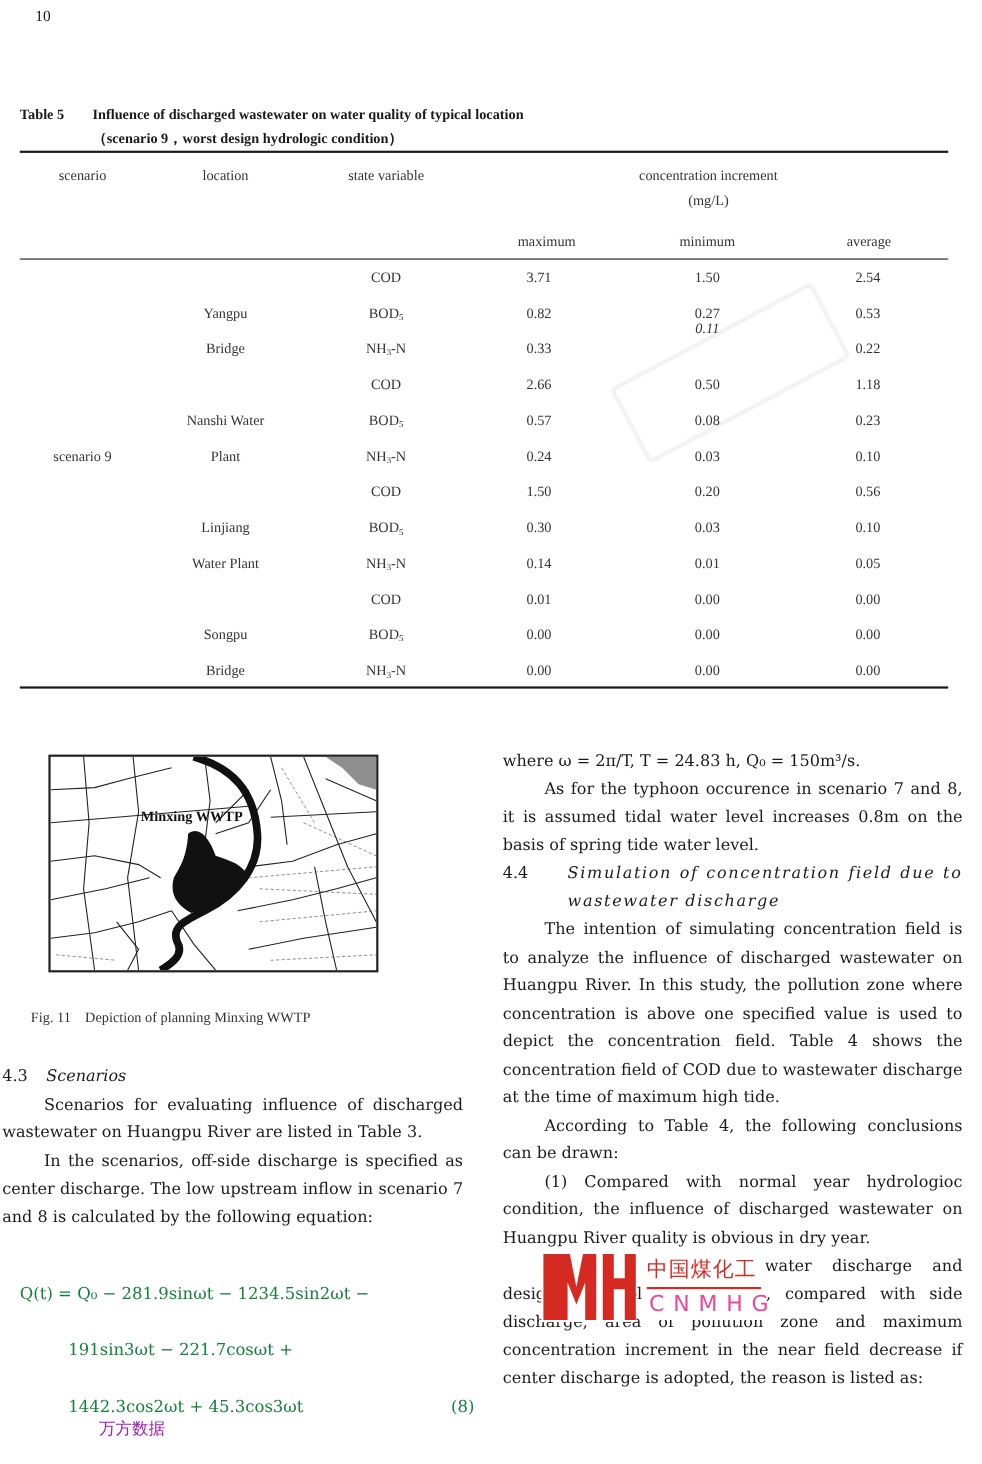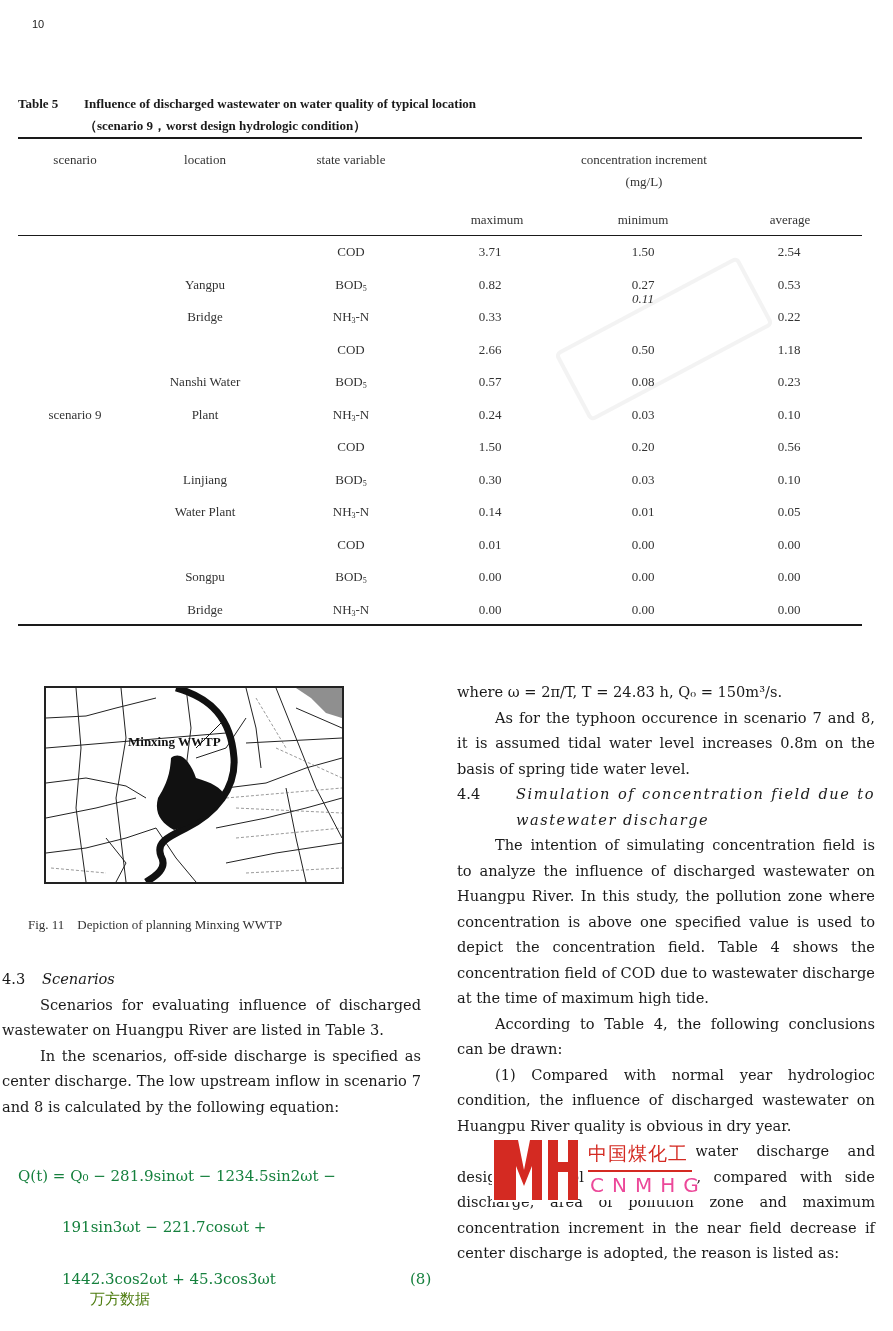--- a/index.html
+++ b/index.html
@@ -1,19 +1,19 @@
 <!DOCTYPE html>
 <html><head>
 <meta charset="utf-8">
 <style>
   html, body { margin: 0; padding: 0; background: #ffffff; }
   body { width: 893px; height: 1331px; position: relative; overflow: hidden;
          font-family: "DejaVu Serif", "Liberation Serif", serif; color: #1a1a1a; }
   .abs { position: absolute; }
-  .page-number { left: 32px; top: 18px; font-size: 11px; font-family: Liberation Sans, sans-serif; }
+  .page-number { left: 32px; top: 8px; font-size: 14px; font-family: Liberation Serif, serif; }
 
   
   .caption { left: 18px; top: 93px; font-family: "Liberation Serif", serif; font-weight: bold; font-size: 13px; line-height: 22px; }
   .caption .label { display: inline-block; width: 66px; }
   .caption .line2 { padding-left: 66px; }
 
   .rule { left: 18px; width: 844px; background: #1a1a1a; }
   .rule.top { top: 137px; height: 2px; }
   .rule.mid { top: 235px; height: 1px; }
   .rule.bot { top: 624px; height: 2px; }
@@ -29,21 +29,21 @@
 
   .col { font-family: "DejaVu Serif", serif; font-size: 14.6px; line-height: 25.5px; color: #1a1a1a; text-align: justify; }
   .col p { margin: 0; }
   .col .indent { text-indent: 2.6em; }
   .col-left { left: 2px; width: 419px; }
   .col-right { left: 457px; width: 418px; }
   .sec-title .num { display: inline-block; width: 40px; }
   .sec-title i { font-style: italic; }
 
   .eq { font-family: "DejaVu Serif", serif; font-size: 15px; color: #15803d; }
-  .wanfang { left: 90px; top: 1290px; font-family: "DejaVu Sans", sans-serif; font-size: 15px; color: #4d7c0f; }
+  .wanfang { left: 90px; top: 1290px; font-family: "DejaVu Sans", sans-serif; font-size: 15px; color: #a21caf; }
 
   
   .logo { left: 492px; top: 1140px; width: 210px; height: 62px; }
   .logo-cn { left: 588px; top: 1141px; font-family: "DejaVu Sans", sans-serif; font-size: 19px; color: #d42a22; letter-spacing: 1px; }
   .logo-line { left: 588px; top: 1170px; width: 104px; height: 2px; background: #d42a22; }
   .logo-en { left: 590px; top: 1173px; font-family: "DejaVu Sans", sans-serif; font-size: 20px; color: #ec4899; letter-spacing: 8px; }
 </style>
 </head>
 <body>
 

